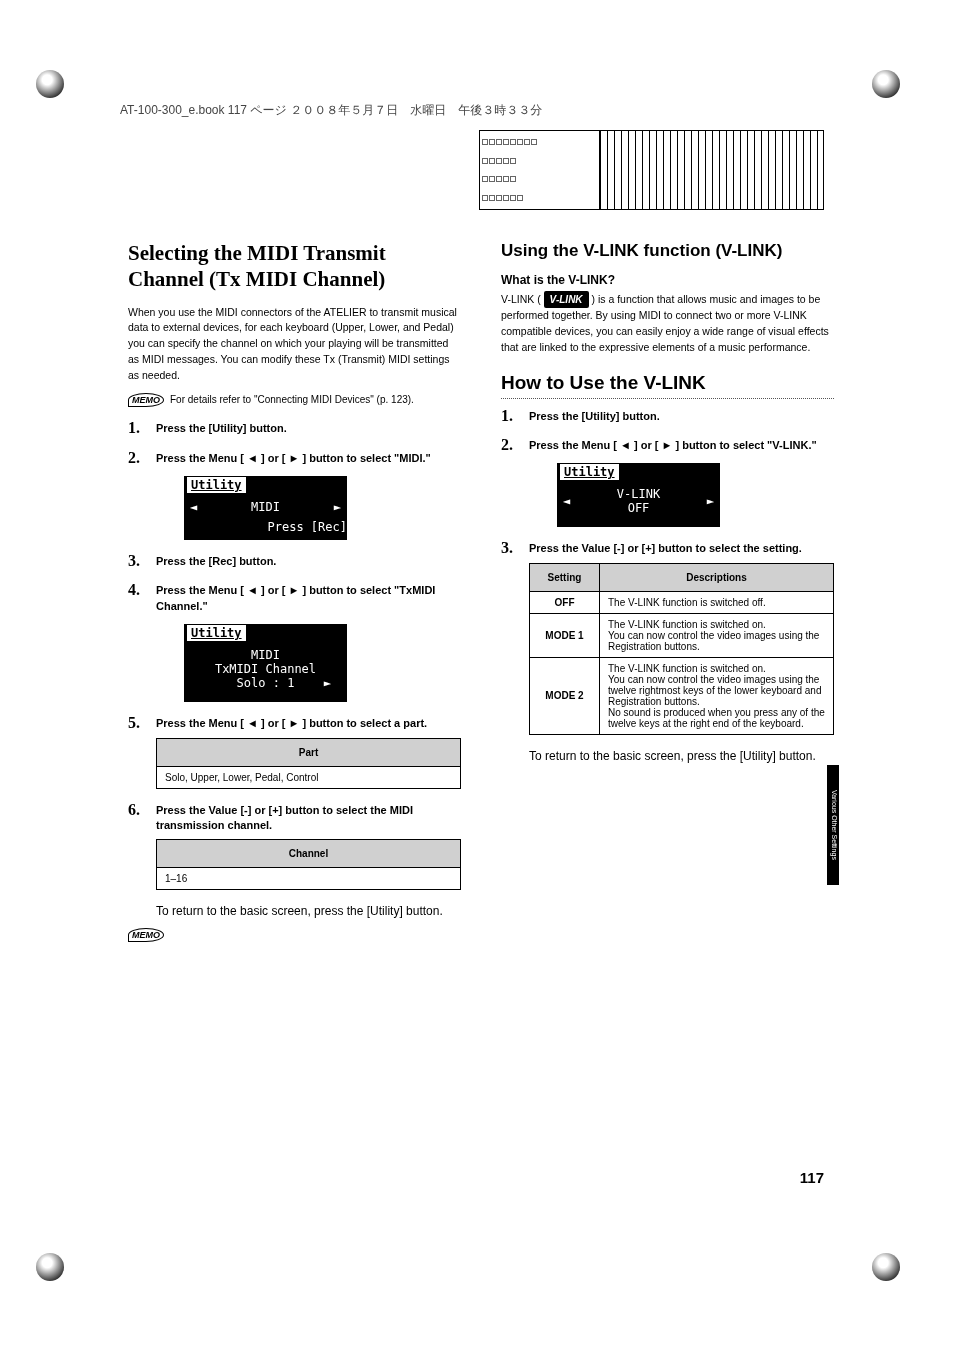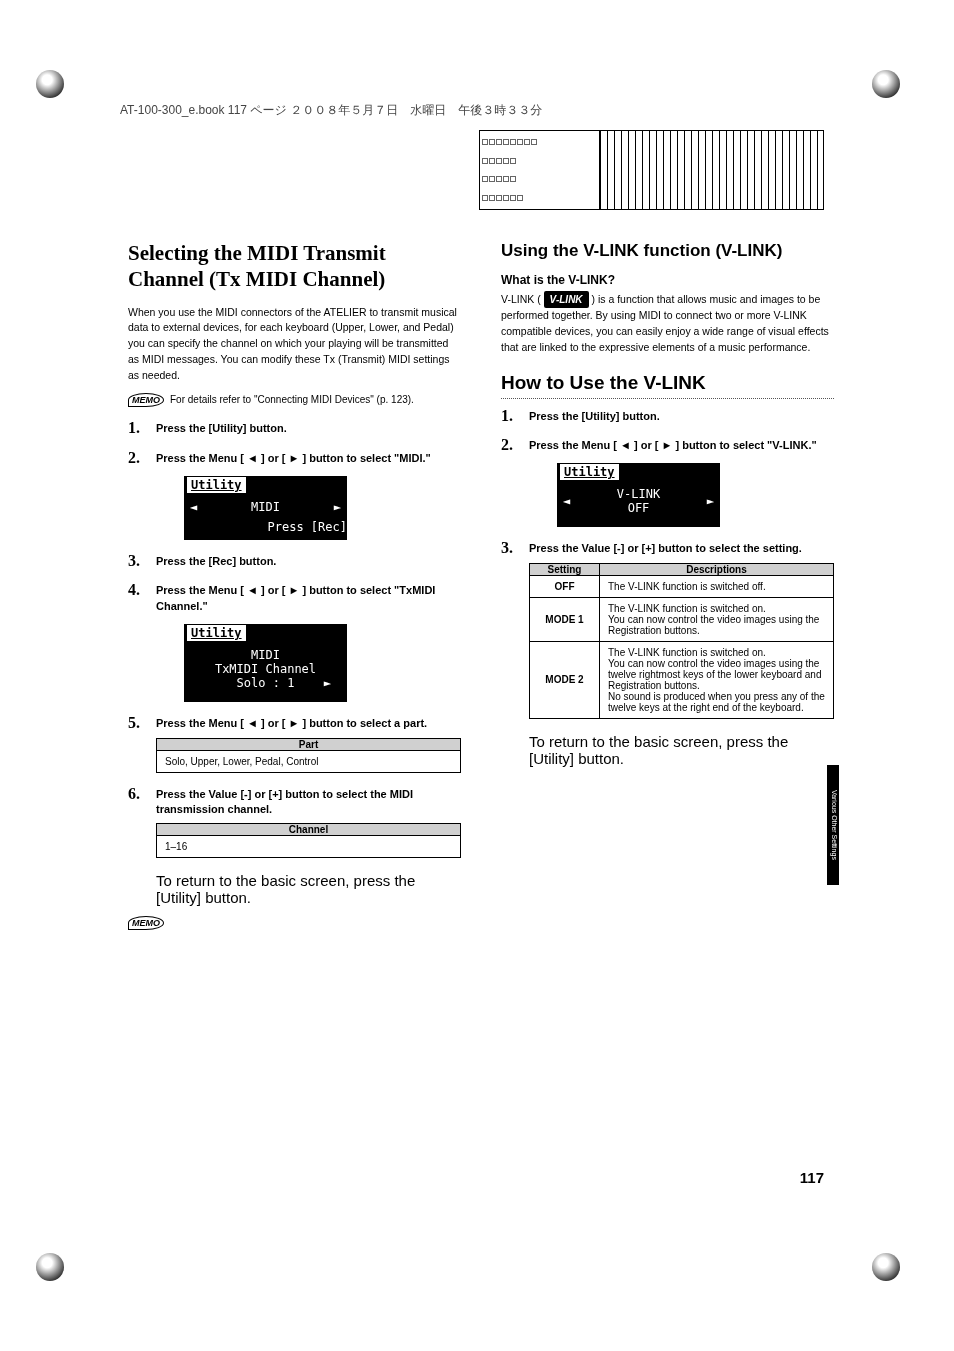--- a/index.html
+++ b/index.html
@@ -160,31 +160,31 @@
     }
     .tbl {
       width: 100%;
       border-collapse: collapse;
       margin: 6px 0 14px;
       font-size: 10px;
     }
     .tbl th {
       background: #d0d0d0;
       border: 1px solid #000;
-      padding: 0 8px;
+      padding: 8px 8px;
       font-weight: bold;
       text-align: center;
     }
     .tbl td {
       border: 1px solid #000;
       padding: 5px 8px;
       vertical-align: middle;
     }
     .return-note {
-      font-size: 15px;
+      font-size: 12px;
       text-align: left;
       margin: 10px 0 10px 28px;
     }
     .subsection-title {
       font-size: 19px;
       font-weight: bold;
       margin: 16px 0 10px;
     }
     .subsection-title.dotted {
       border-bottom: 1px dotted #555;

